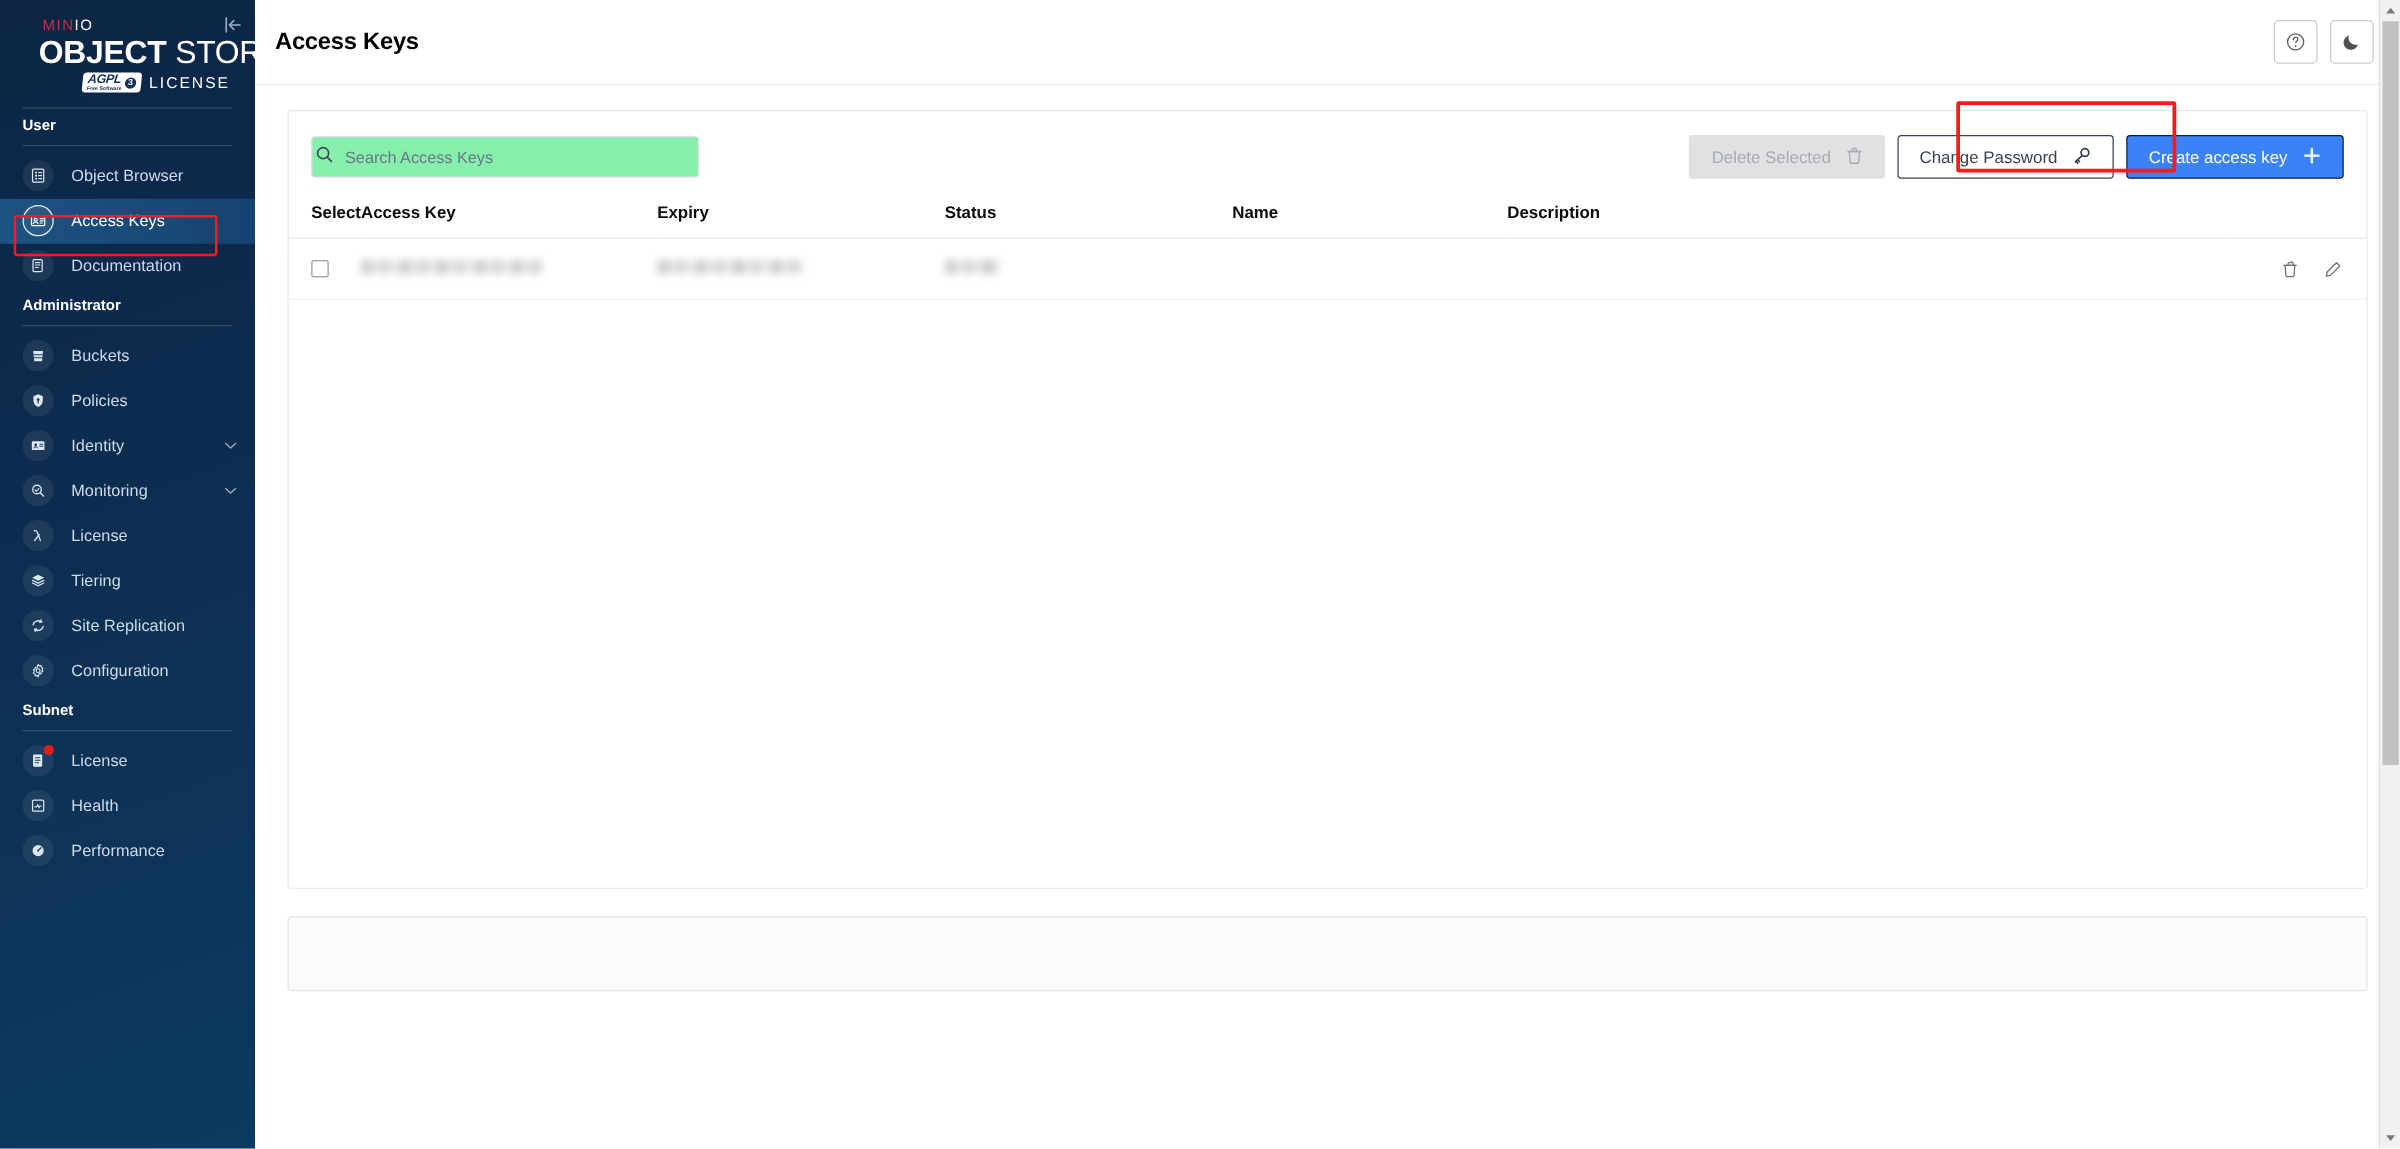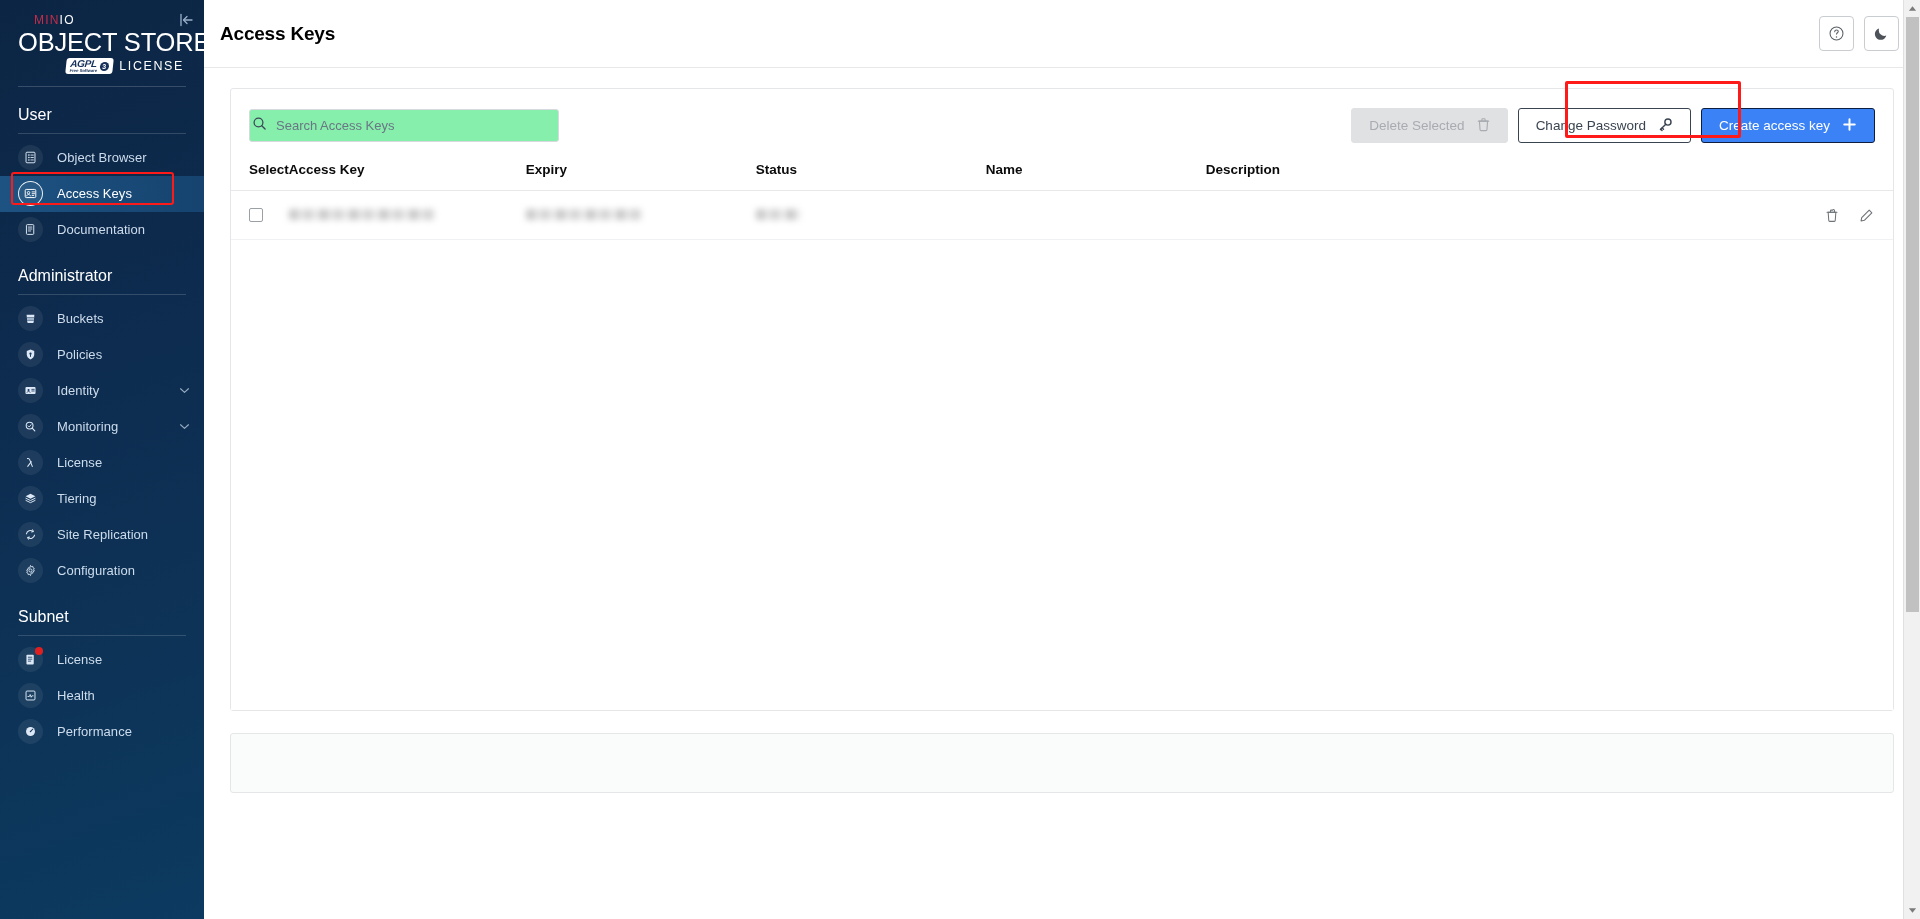--- a/index.html
+++ b/index.html
@@ -43,21 +43,21 @@
   }
   .brand-minio .mm { color: #ffffff; }
   .brand-minio .red { color: #c72c48; }
   .brand-objectstore {
     font-size: 25.5px;
     line-height: 1.04;
     letter-spacing: -0.2px;
     margin-top: 3px;
     white-space: nowrap;
   }
-  .brand-objectstore .b-obj { font-weight: 400; color: #ffffff; }
+  .brand-objectstore .b-obj { font-weight: 700; color: #ffffff; margin-left: 13px; }
   .brand-objectstore .b-store { font-weight: 400; color: #ffffff; }
 
   .brand-license-row {
     display: flex;
     align-items: center;
     justify-content: flex-end;
     gap: 7px;
     margin-top: 2px;
     padding-right: 2px;
   }
@@ -116,25 +116,25 @@
     cursor: pointer;
   }
 
   .brand-divider {
     height: 1px;
     background: rgba(255,255,255,0.18);
     margin: 12px 18px 0 18px;
   }
 
   .nav-section-title {
-    font-size: 16px;
+    font-size: 12px;
     color: #ffffff;
-    font-weight: 400;
+    font-weight: 700;
     padding: 0 18px;
-    margin-top: 19px;
+    margin-top: 6px;
     margin-bottom: 9px;
   }
   .nav-section-divider {
     height: 1px;
     background: rgba(255,255,255,0.16);
     margin: 0 18px 6px 18px;
   }
 
   .nav-item {
     display: flex;

